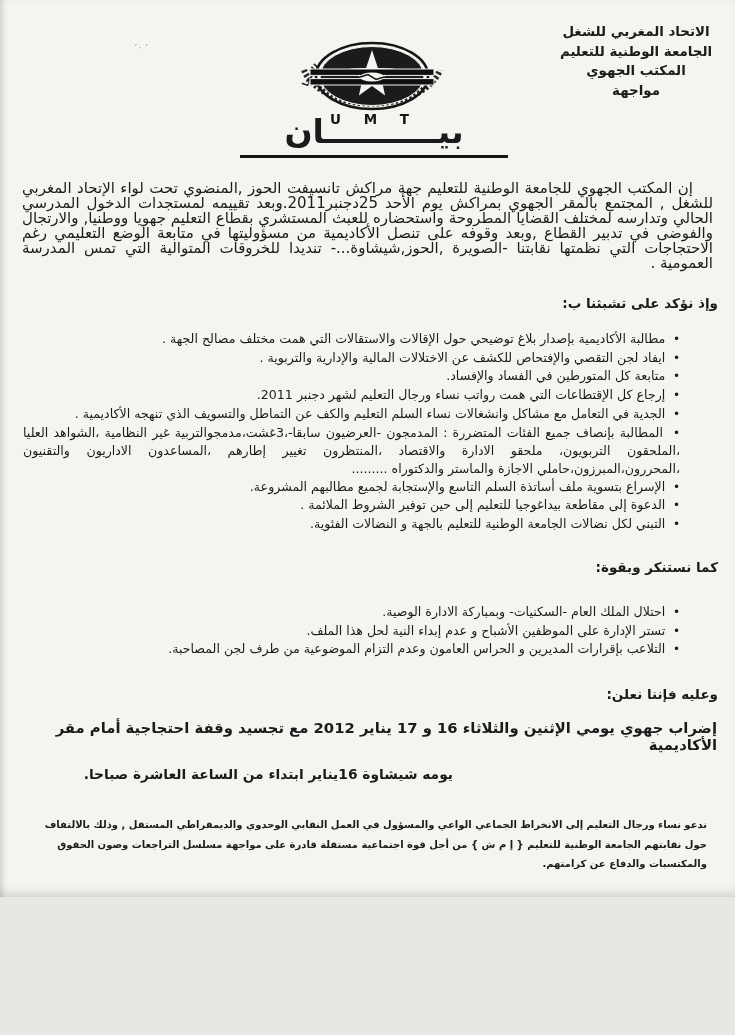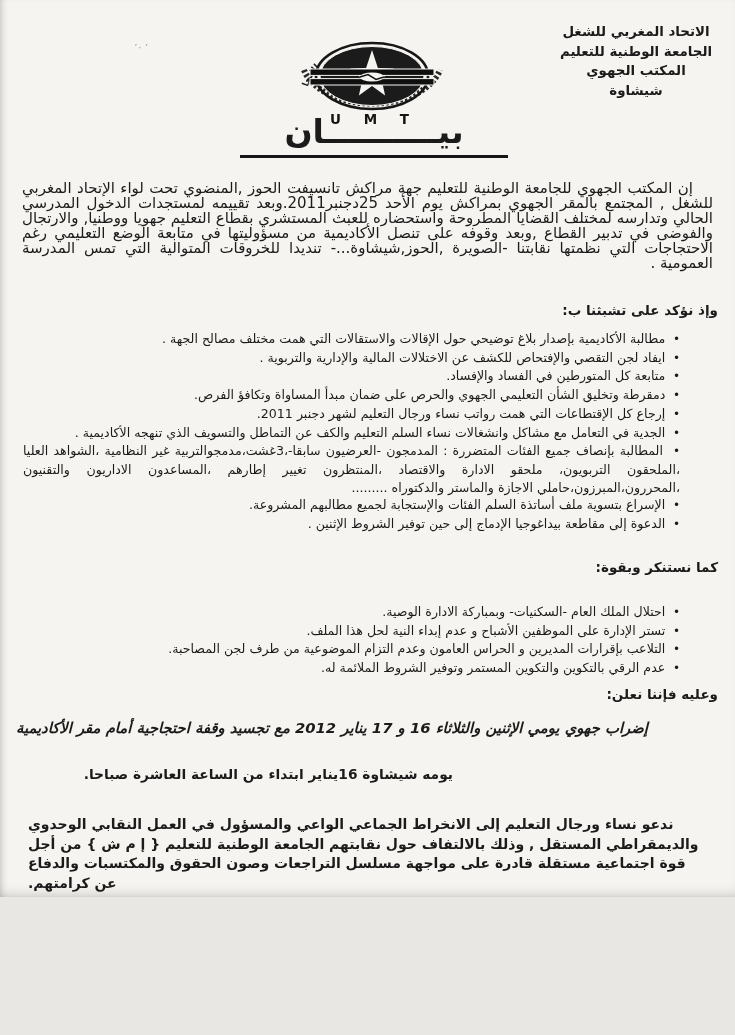--- a/index.html
+++ b/index.html
@@ -22,42 +22,42 @@
     font-size:33px;font-weight:bold;letter-spacing:1px;
     border-bottom:3.5px solid #161616;padding-bottom:4px;
   }
   
   .intro{
     position:absolute;top:174px;right:15px;left:15px;margin:7px;
     font-size:15px;line-height:15px;text-align:justify;text-indent:20px;
     font-weight:500;
   }
   .sec-heading{position:absolute;right:17px;font-size:13.5px;font-weight:600;}
-  .h-affirm{top:295px;margin-top:7px;}
+  .h-affirm{top:295px;}
   .h-denounce{top:559px;}
   .h-declare{top:686px;}
   ul.blist{
     position:absolute;right:16px;left:14px;margin:9px;padding:0 30px 0 0;
     list-style:none;font-size:12.6px;line-height:17.7px;font-weight:500;
   }
   ul.blist li{text-align:justify;}
   ul.blist li::before{content:"•\00a0\00a0";font-size:12px;}
   .list-affirm{top:321px;}
   .list-denounce{top:594px;}
   .strike-line1{
     position:absolute;top:719px;right:18px;left:16px;
-    font-size:14.8px;font-weight:bold;text-align:left;font-style:italic;
+    font-size:14.8px;font-weight:bold;text-align:right;
   }
   .strike-line2{
     position:absolute;top:766px;right:282px;
     font-size:13.8px;font-weight:bold;white-space:nowrap;
   }
   .closing{
     position:absolute;top:815px;right:28px;left:28px;margin:0;
-    font-size:14px;line-height:19.6px;font-weight:600;text-align:left;
+    font-size:10px;line-height:19.6px;font-weight:600;text-align:right;
   }
   
   .stamp{
     position:absolute;top:901px;left:96px;width:218px;height:88px;
     transform:rotate(-1.2deg);direction:ltr;
     display:grid;grid-template-columns:30px 1fr 30px;grid-template-rows:27px 34px 27px;
     border:2.5px solid var(--stamp-blue,#2f3fd0);color:var(--stamp-blue,#2f3fd0);
     background:rgba(245,244,240,.0);
   }
   .s-cell{border:1.6px solid var(--stamp-blue,#2f3fd0);display:flex;align-items:center;justify-content:center;}
@@ -77,21 +77,21 @@
 </style>
 </head>
 <body>
 
 <div class="page" style="--stamp-blue: #2f3fd0; --ink: #1b1b1b; --hand-ink: #232333;">
 
   <div class="org-block">
     <div>الاتحاد المغربي للشغل</div>
     <div>الجامعة الوطنية للتعليم</div>
     <div>المكتب الجهوي</div>
-    <div>شيشاوة</div>
+    <div>مواجهة</div>
   </div>
 
   <div class="logo">
     <svg width="168" height="108" viewBox="0 0 168 108" xmlns="http://www.w3.org/2000/svg">
       <defs>
         <path id="topArc" d="M 20,62 A 66,50 0 0 1 148,62" fill="none"></path>
       </defs>
 
       <path d="M 16,46 A 70,44 0 0 0 152,46" fill="none" stroke="#2a2a2a" stroke-width="6" stroke-dasharray="2.5 2.2"></path>
 
@@ -118,34 +118,33 @@
 
   <div class="doc-title">بيــــــــــان</div>
 
   <p class="intro">إن المكتب الجهوي للجامعة الوطنية للتعليم جهة مراكش تانسيفت الحوز ,المنضوي تحت لواء الإتحاد المغربي للشغل , المجتمع بالمقر الجهوي بمراكش يوم الأحد 25دجنبر2011.وبعد تقييمه لمستجدات الدخول المدرسي الحالي وتدارسه لمختلف القضايا المطروحة واستحضاره للعبث المستشري بقطاع التعليم جهويا ووطنيا, والارتجال والفوضى في تدبير القطاع ,وبعد وقوفه على تنصل الأكاديمية من مسؤوليتها في متابعة الوضع التعليمي رغم الاحتجاجات التي نظمتها نقابتنا -الصويرة ,الحوز,شيشاوة...- تنديدا للخروقات المتوالية التي تمس المدرسة العمومية .</p>
 
   <div class="sec-heading h-affirm">وإذ نؤكد على تشبثنا ب:</div>
   <ul class="blist list-affirm">
       <li>مطالبة الأكاديمية بإصدار بلاغ توضيحي حول الإقالات والاستقالات التي همت مختلف مصالح الجهة .</li>
       <li>ايفاد لجن التقصي والإفتحاص للكشف عن الاختلالات المالية والإدارية والتربوية .</li>
       <li>متابعة كل المتورطين في الفساد والإفساد.</li>
-      <li>دمقرطة وتخليق الشأن التعليمي الجهوي والحرص على ضمان مبدأ المساواة  وتكافؤ  الفرص.</li>
       <li>إرجاع كل الإقتطاعات التي همت رواتب نساء ورجال التعليم لشهر دجنبر 2011.</li>
       <li>الجدية في التعامل مع مشاكل وانشغالات نساء السلم التعليم والكف عن التماطل والتسويف الذي تنهجه الأكاديمية .</li>
       <li>المطالبة بإنصاف جميع الفئات المتضررة : المدمجون -العرضيون سابقا-،3غشت،مدمجوالتربية غير النظامية ،الشواهد العليا ،الملحقون التربويون، ملحقو الادارة والاقتصاد ،المنتظرون تغيير إطارهم ،المساعدون الاداريون والتقنيون ،المحررون،المبرزون،حاملي الاجازة والماستر والدكتوراه .........</li>
-      <li>الإسراع بتسوية ملف أساتذة السلم الفئات والإستجابة لجميع مطالبهم المشروعة.</li>
-      <li>الدعوة إلى مقاطعة بيداغوجيا الإدماج إلى حين توفير الشروط الإثنين .</li>
+      <li>الإسراع بتسوية ملف أساتذة السلم التاسع والإستجابة لجميع مطالبهم المشروعة.</li>
+      <li>الدعوة إلى مقاطعة بيداغوجيا للتعليم إلى حين توفير الشروط الملائمة .</li>
+      <li>التبني لكل نضالات الجامعة الوطنية للتعليم بالجهة و النضالات الفئوية.</li>
     </ul>
 
   <div class="sec-heading h-denounce">كما نستنكر وبقوة:</div>
   <ul class="blist list-denounce">
       <li>احتلال الملك العام -السكنيات- وبمباركة الادارة الوصية.</li>
       <li>تستر الإدارة على الموظفين الأشباح و عدم إبداء النية لحل هذا الملف.</li>
       <li>التلاعب بإقرارات  المديرين و الحراس العامون  وعدم  التزام الموضوعية من طرف لجن المصاحبة.</li>
-      <li>عدم الرقي بالتكوين والتكوين المستمر وتوفير الشروط الملائمة له.</li>
     </ul>
 
   <div class="sec-heading h-declare">وعليه فإننا نعلن:</div>
   <div class="strike-line1">إضراب جهوي  يومي الإثنين والثلاثاء 16 و 17 يناير 2012 مع تجسيد وقفة احتجاجية أمام مقر الأكاديمية</div>
   <div class="strike-line2">يومه شيشاوة 16يناير ابتداء من الساعة  العاشرة  صباحا.</div>
 
   <p class="closing">ندعو نساء ورجال التعليم إلى الانخراط الجماعي الواعي والمسؤول في العمل النقابي الوحدوي والديمقراطي المستقل , وذلك بالالتفاف حول نقابتهم الجامعة الوطنية للتعليم { إ م ش } من أجل قوة اجتماعية مستقلة قادرة على مواجهة مسلسل التراجعات وصون الحقوق والمكتسبات والدفاع عن كرامتهم.</p>
 
   <div class="stamp">
     <div class="s-cell s-letter">F</div>

